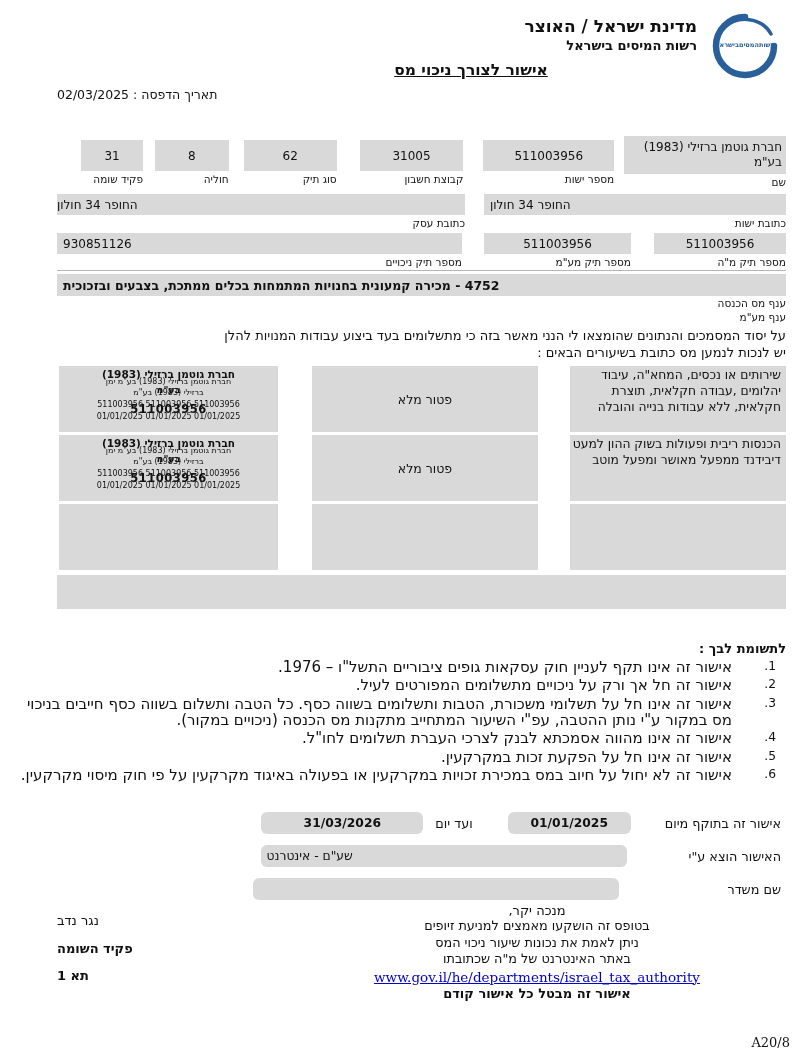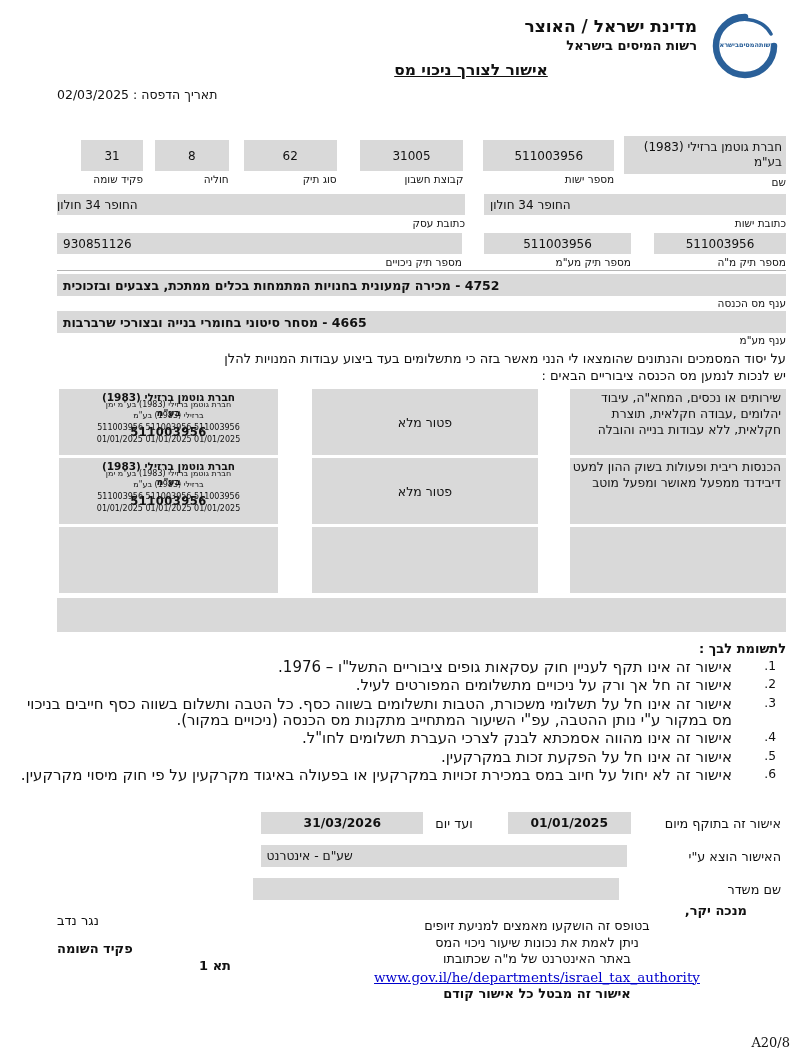--- a/index.html
+++ b/index.html
@@ -65,38 +65,38 @@
   .notes-title { font-size:13px; font-weight:bold; text-align:right; }
   .note { display:flex; align-items:flex-start; margin-top:2.5px; padding-right:10px; }
   .note .num { width:20px; flex:0 0 20px; font-size:12.3px; }
   .note .txt { font-size:15px; line-height:16px; margin-right:24px; }
 
   
   .validity { position:absolute; top:812px; right:22px; left:57px; }
   .vrow { display:flex; align-items:center; margin-bottom:11px; }
   .vlbl { font-size:12.8px; }
   .vbox { height:22px; display:flex; align-items:center; justify-content:center;
-    font-size:12.3px; font-weight:600; }
+    font-size:12.3px; font-weight:600;border-radius:6px; }
   .vbox.alignr { justify-content:flex-end; padding-left:6px; padding-right:6px;
     font-weight:400; }
   .w123 { width:123px; } .w162 { width:162px; } .w366 { width:366px; }
 
   
   .footer-center { position:absolute; top:903px; left:327px; width:420px;
     text-align:center; }
-  .fc-greet { font-size:13px; font-weight:bold;text-align:right; }
+  .fc-greet { font-size:13px; font-weight:normal; }
   .fc-line { font-size:12.8px; line-height:16.5px; }
   .fc-link { font-family:"DejaVu Serif", serif; font-size:13.5px; color:#0000cc;
     text-decoration:underline; direction:ltr; display:block; margin-top:1px; }
   .fc-cancel { font-size:13px; font-weight:bold; margin-top:1px; }
   .footer-left { position:absolute; top:913px; left:57px; width:174px;
     text-align:left; direction:rtl; }
   .fl-name { font-size:13px; text-align:left; }
   .fl-title { font-size:13px; font-weight:bold; margin-top:13px; text-align:left; }
-  .fl-cell { font-size:13px; font-weight:bold; margin-top:2px; text-align:right; }
+  .fl-cell { font-size:13px; font-weight:bold; margin-top:12px; text-align:left; }
   .a20 { position:absolute; top:1035px; right:13px; font-family:"DejaVu Serif", serif;
     font-size:13px; direction:ltr; }
 </style>
 </head>
 <body>
 
 <div class="page">
 
   <div class="logo">
     <svg viewBox="0 0 68 68">
@@ -174,27 +174,26 @@
       </div>
     </div>
 
     <div class="divider"></div>
 
     <div class="branch">
       <div class="bar gbox">4752 - מכירה קמעונית בחנויות המתמחות בכלים ממתכת, בצבעים ובזכוכית</div>
       <div class="lbl">ענף מס הכנסה</div>
     </div>
     <div class="branch" style="margin-top:2px;">
-      <div class="bar gbox">4665 - מסחר סיטוני בחומרי בנייה ובצורכי שרברבות</div>
       <div class="lbl">ענף מע"מ</div>
     </div>
 
     <div class="intro">
       <div>על יסוד המסמכים והנתונים שהומצאו לי הנני מאשר בזה כי מתשלומים בעד ביצוע עבודות המנויות להלן</div>
-      <div>יש לנכות לנמען מס הכנסה ציבוריים הבאים :</div>
+      <div>יש לנכות לנמען מס כתובת בשיעורים הבאים :</div>
     </div>
 
     <div class="rates">
 
       <div class="rrow">
         <div class="cell-desc gbox">שירותים או נכסים, המחא"ה, עיבוד יהלומים ,עבודה חקלאית, תוצרת חקלאית, ללא עבודות בנייה והובלה</div>
         <div class="cell-rate gbox">פטור מלא</div>
         <div class="cell-stamp gbox">
           <div class="stamp-reg">
             <div>חברת גוטמן ברזילי (1983) בע"מ ימן</div>

